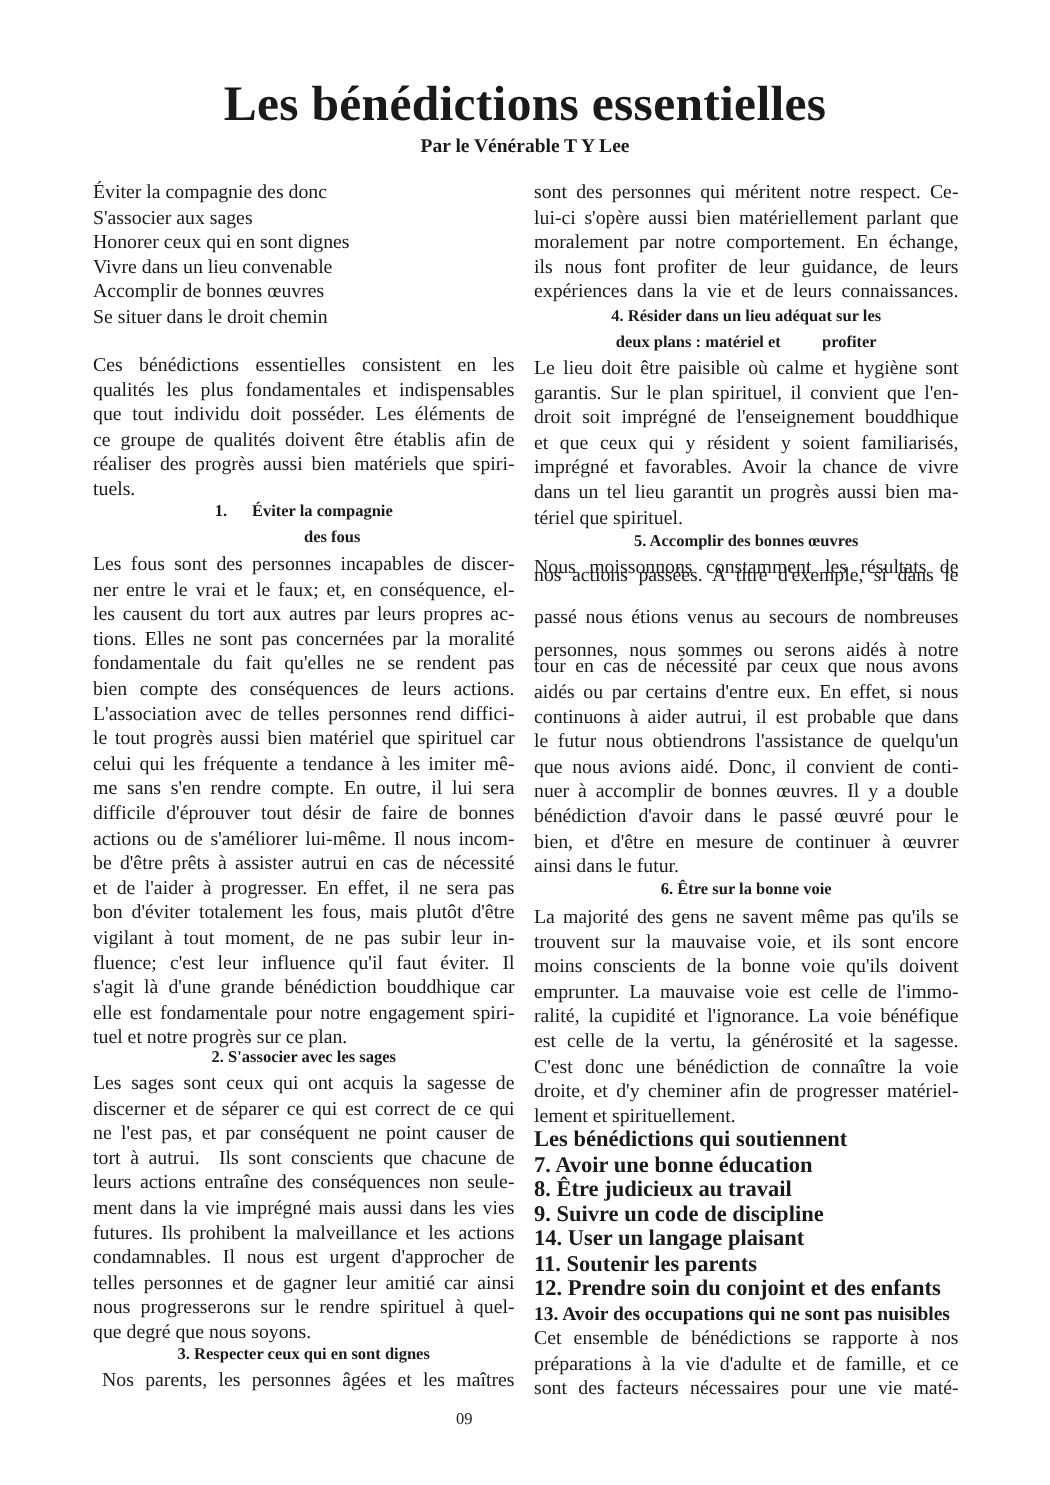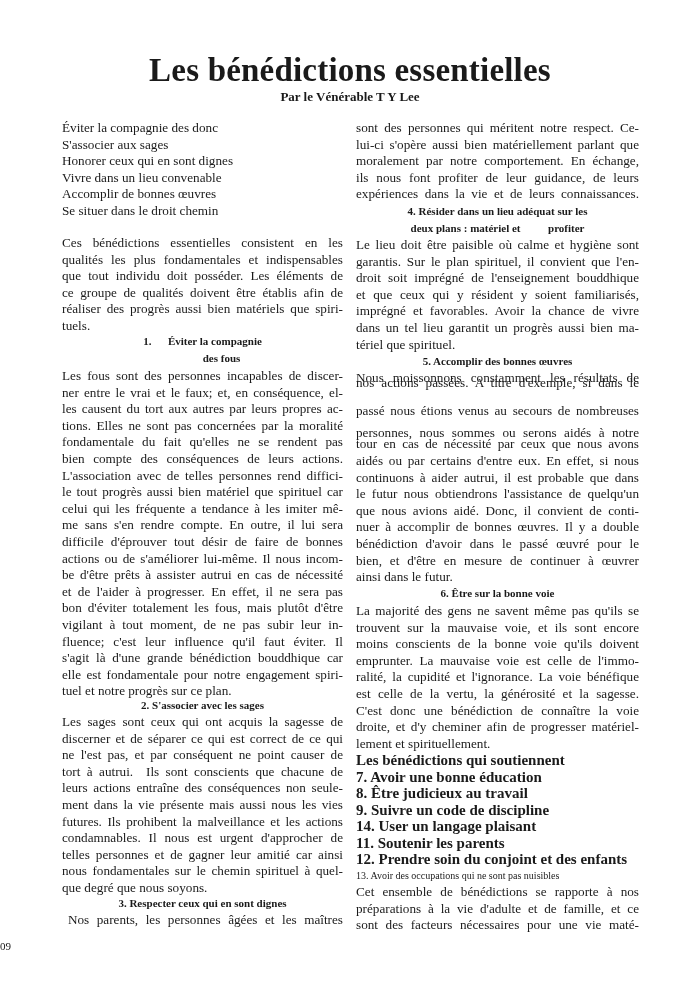--- a/index.html
+++ b/index.html
@@ -12,22 +12,22 @@
   .col { position:absolute; top:0; }
   .col-left { left:62px; width:281px; }
   .col-right { left:356px; width:283px; }
   .ln { position:absolute; left:0; width:100%; font-size:13.2px; line-height:16.4px;
         white-space:nowrap; }
   .j { text-align:justify; text-align-last:justify; }
   .l { text-align:left; }
   .c { text-align:center; }
   .h { font-weight:bold; font-size:11px; line-height:17px; }
   .b { font-weight:bold; font-size:15px; }
-  .b-small { font-weight:normal; font-size:10px; }
-  .pageno { position:absolute; left:0; width:587px; top:940px; text-align:left; font-size:11px; }
+  .b-small { font-weight:bold; font-size:13px; }
+  .pageno { position:absolute; left:16px; width:587px; top:940px; text-align:center; font-size:11px; }
 </style>
 </head>
 <body>
 
 <div class="title">Les bénédictions essentielles</div>
 <div class="byline">Par le Vénérable T Y Lee</div>
 
 <div class="col col-left">
   <div>
     <div class="ln l" style="top:120px">Éviter la compagnie des donc</div>
@@ -72,25 +72,25 @@
     <div class="ln l" style="top:683.4px">tuel et notre progrès sur ce plan.</div>
   </div>
 
   <div>
     <div class="ln c h" style="top:697px">2. S'associer avec les sages</div>
     <div class="ln j" style="top:714px">Les sages sont ceux qui ont acquis la sagesse de</div>
     <div class="ln j" style="top:730.6px">discerner et de séparer ce qui est correct de ce qui</div>
     <div class="ln j" style="top:747.2px">ne l'est pas, et par conséquent ne point causer de</div>
     <div class="ln j" style="top:763.8px; white-space:pre">tort à autrui.  Ils sont conscients que chacune de</div>
     <div class="ln j" style="top:780.4px">leurs actions entraîne des conséquences non seule-</div>
-    <div class="ln j" style="top:797px">ment dans la vie présente mais aussi nous les vies</div>
+    <div class="ln j" style="top:797px">ment dans la vie imprégné mais aussi dans les vies</div>
     <div class="ln j" style="top:813.6px">futures. Ils prohibent la malveillance et les actions</div>
     <div class="ln j" style="top:830.2px">condamnables. Il nous est urgent d'approcher de</div>
     <div class="ln j" style="top:846.8px">telles personnes et de gagner leur amitié car ainsi</div>
-    <div class="ln j" style="top:863.4px">nous fondamentales sur le chemin spirituel à quel-</div>
+    <div class="ln j" style="top:863.4px">nous progresserons sur le rendre spirituel à quel-</div>
     <div class="ln l" style="top:880px">que degré que nous soyons.</div>
   </div>
 
   <div>
     <div class="ln c h" style="top:895px">3. Respecter ceux qui en sont dignes</div>
     <div class="ln j" style="top:912px; padding-left:6px; box-sizing:border-box">Nos parents, les personnes âgées et les maîtres</div>
   </div>
 </div>
 
 <div class="col col-right">

